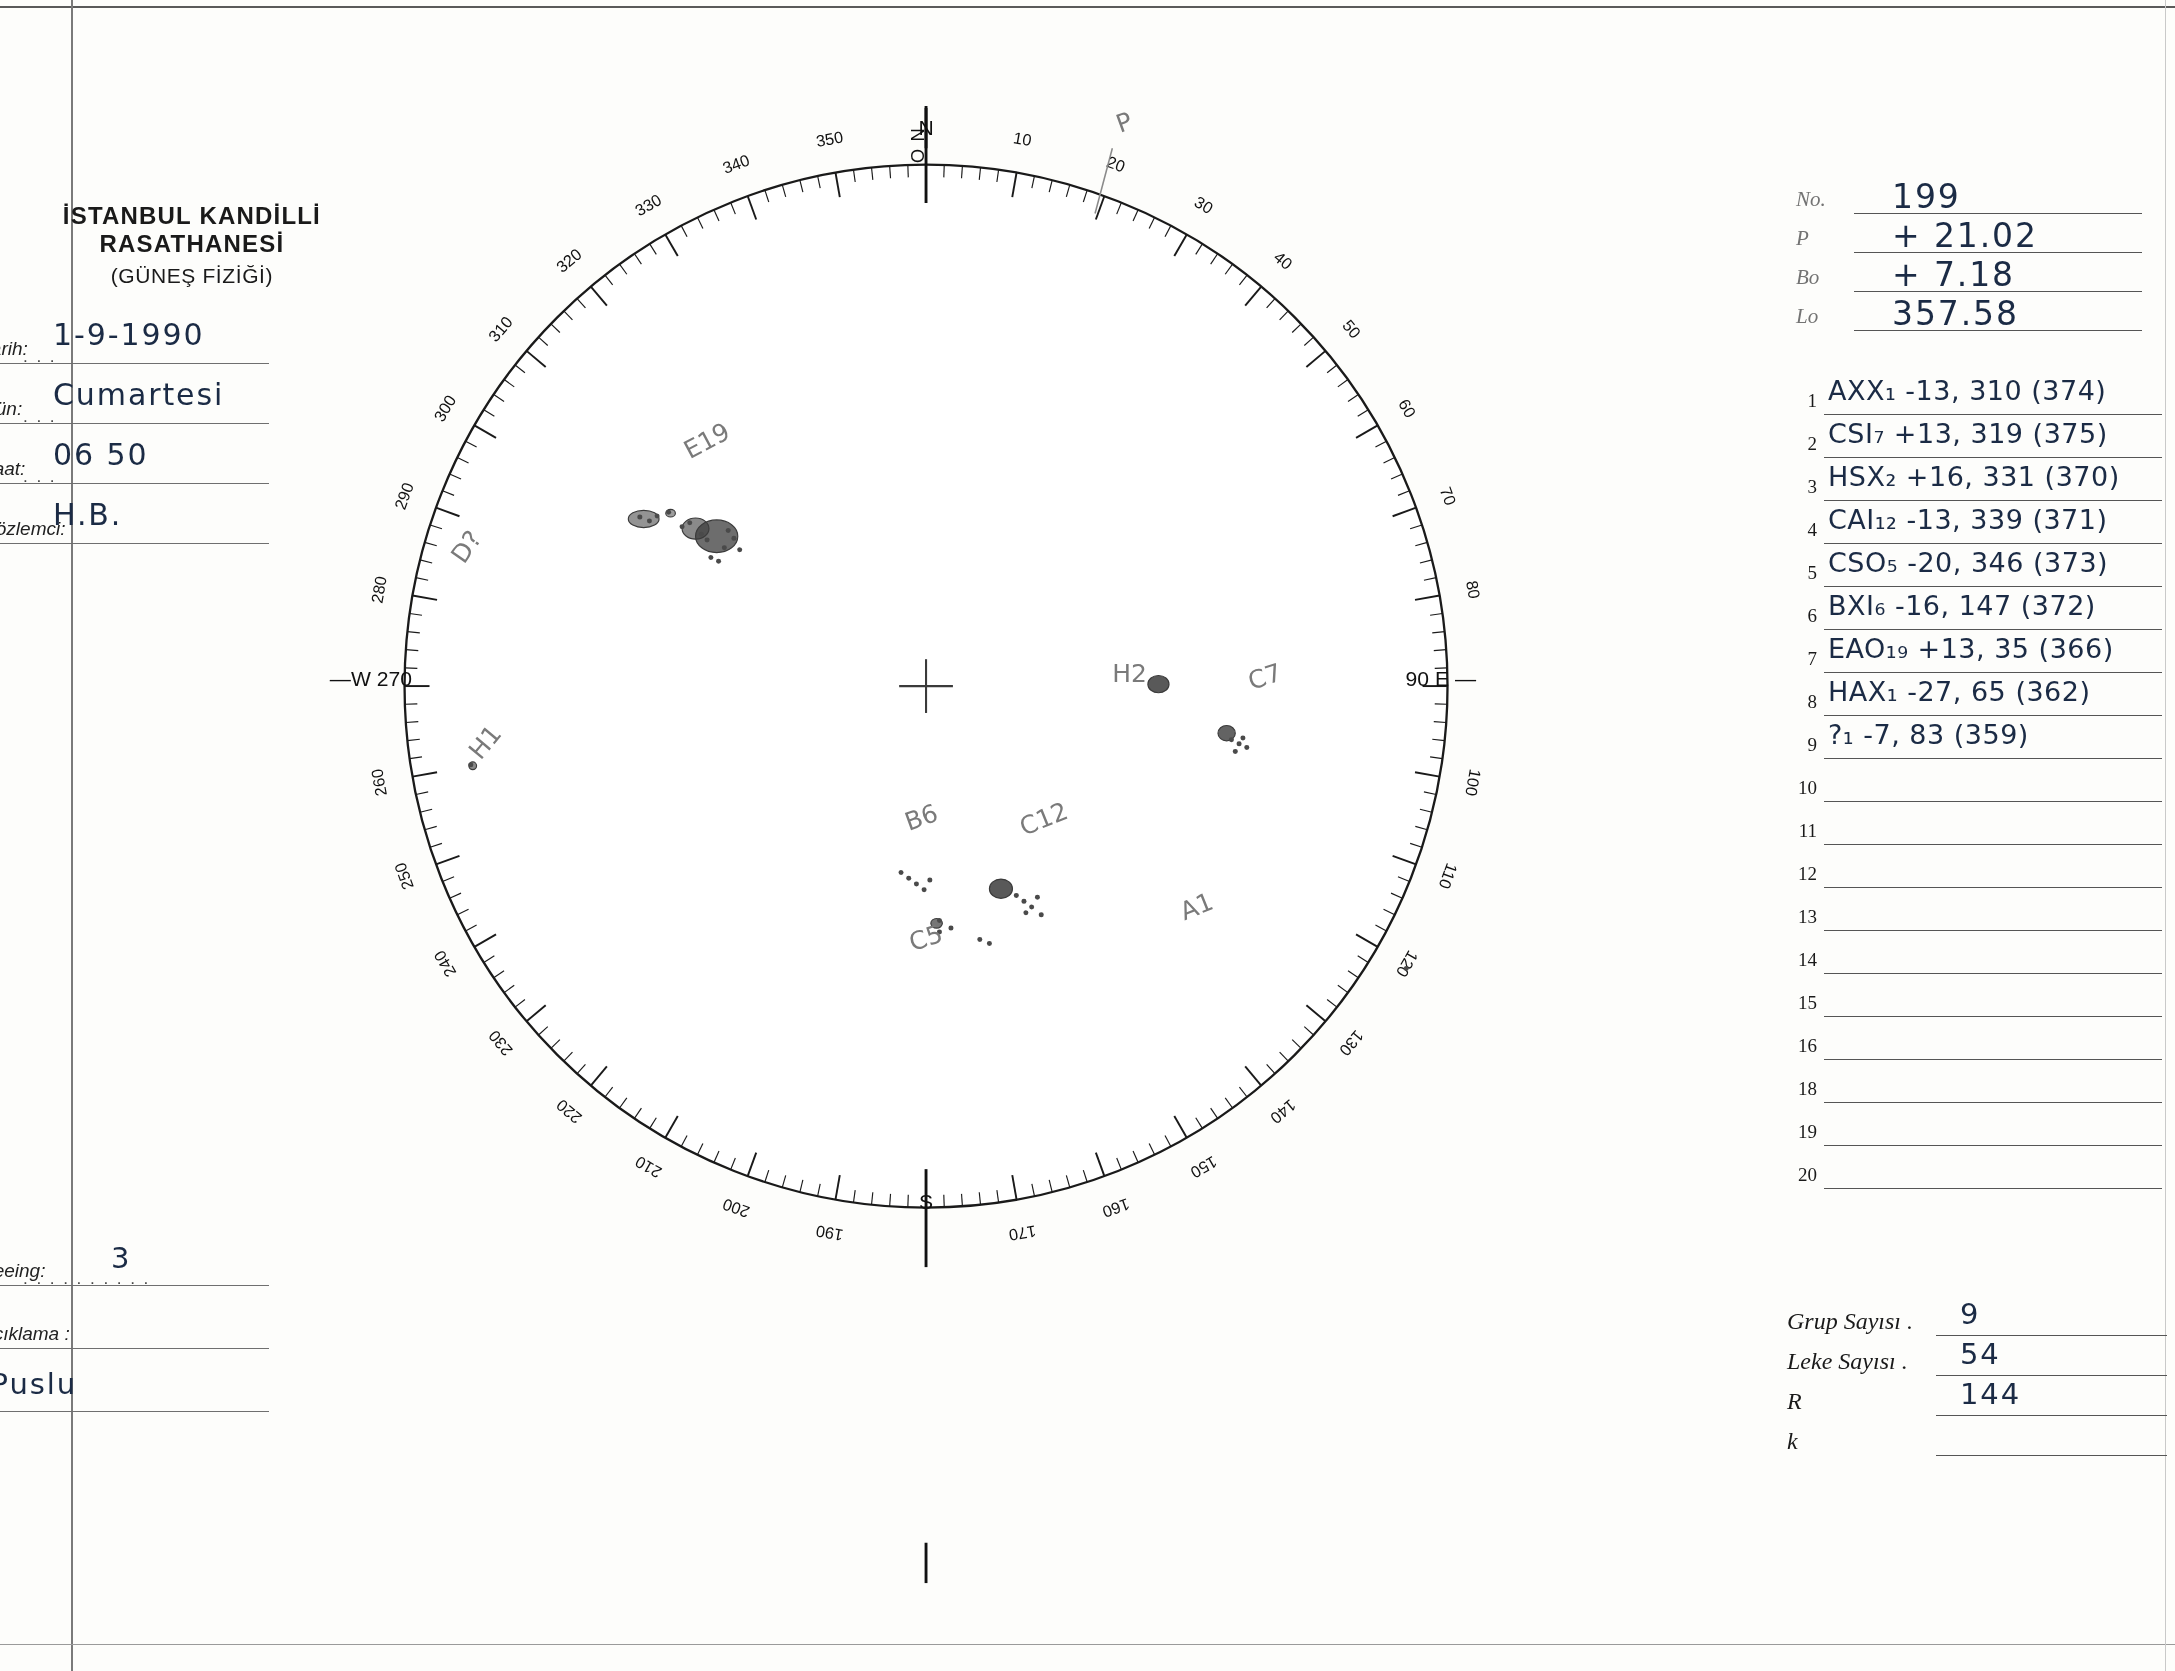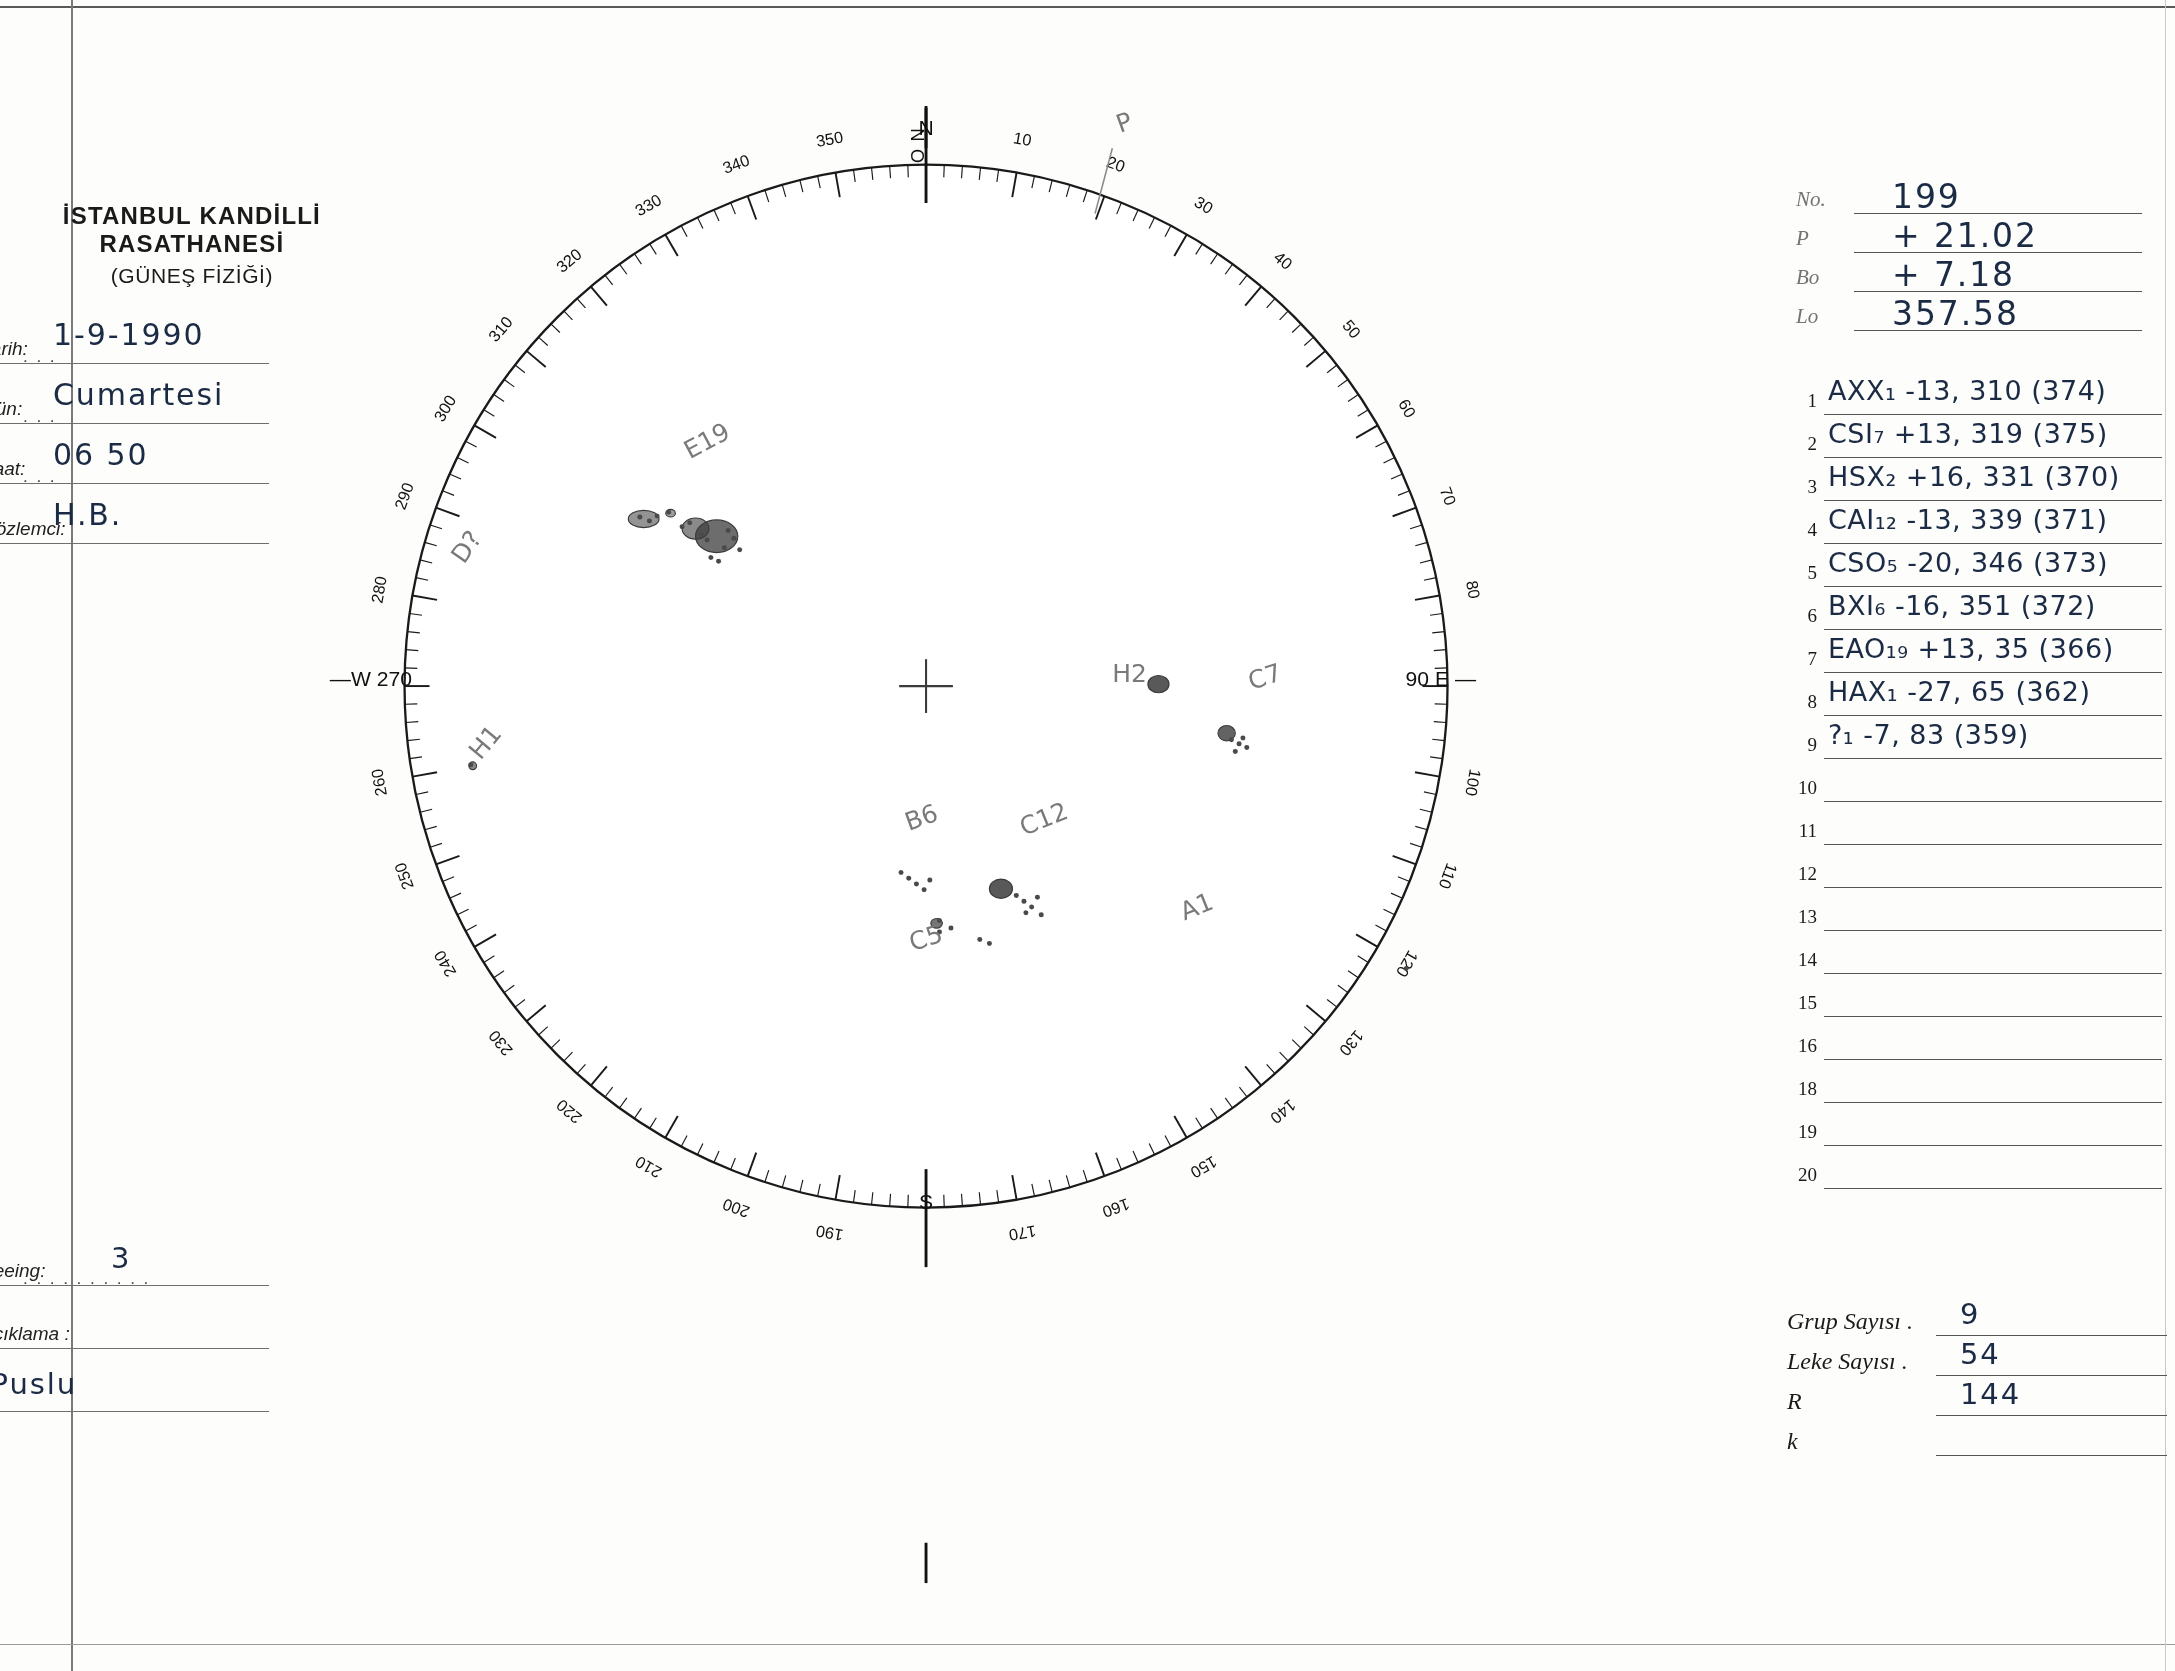--- a/index.html
+++ b/index.html
@@ -351,21 +351,21 @@
       <span class="gl-text">CAI₁₂ -13, 339  (371)</span>
       <span class="gl-underline"></span>
     </div>
     <div class="gl-row">
       <span class="gl-num">5</span>
       <span class="gl-text">CSO₅ -20, 346  (373)</span>
       <span class="gl-underline"></span>
     </div>
     <div class="gl-row">
       <span class="gl-num">6</span>
-      <span class="gl-text">BXI₆ -16, 351  (372)</span>
+      <span class="gl-text">BXI₆ -16, 147  (372)</span>
       <span class="gl-underline"></span>
     </div>
     <div class="gl-row">
       <span class="gl-num">7</span>
       <span class="gl-text">EAO₁₉ +13,  35  (366)</span>
       <span class="gl-underline"></span>
     </div>
     <div class="gl-row">
       <span class="gl-num">8</span>
       <span class="gl-text">HAX₁  -27,  65  (362)</span>

